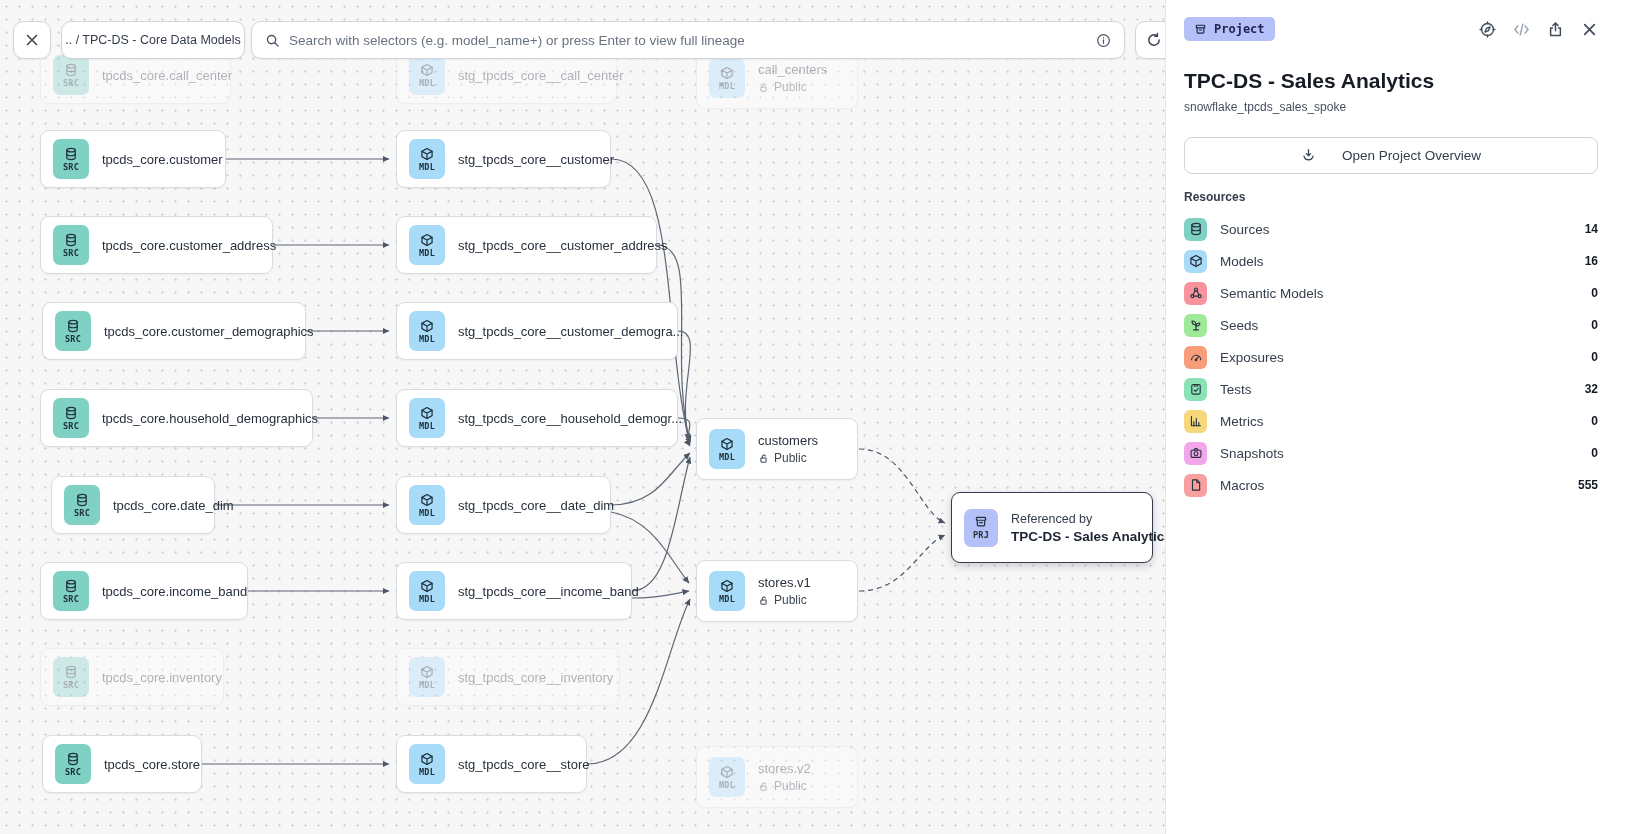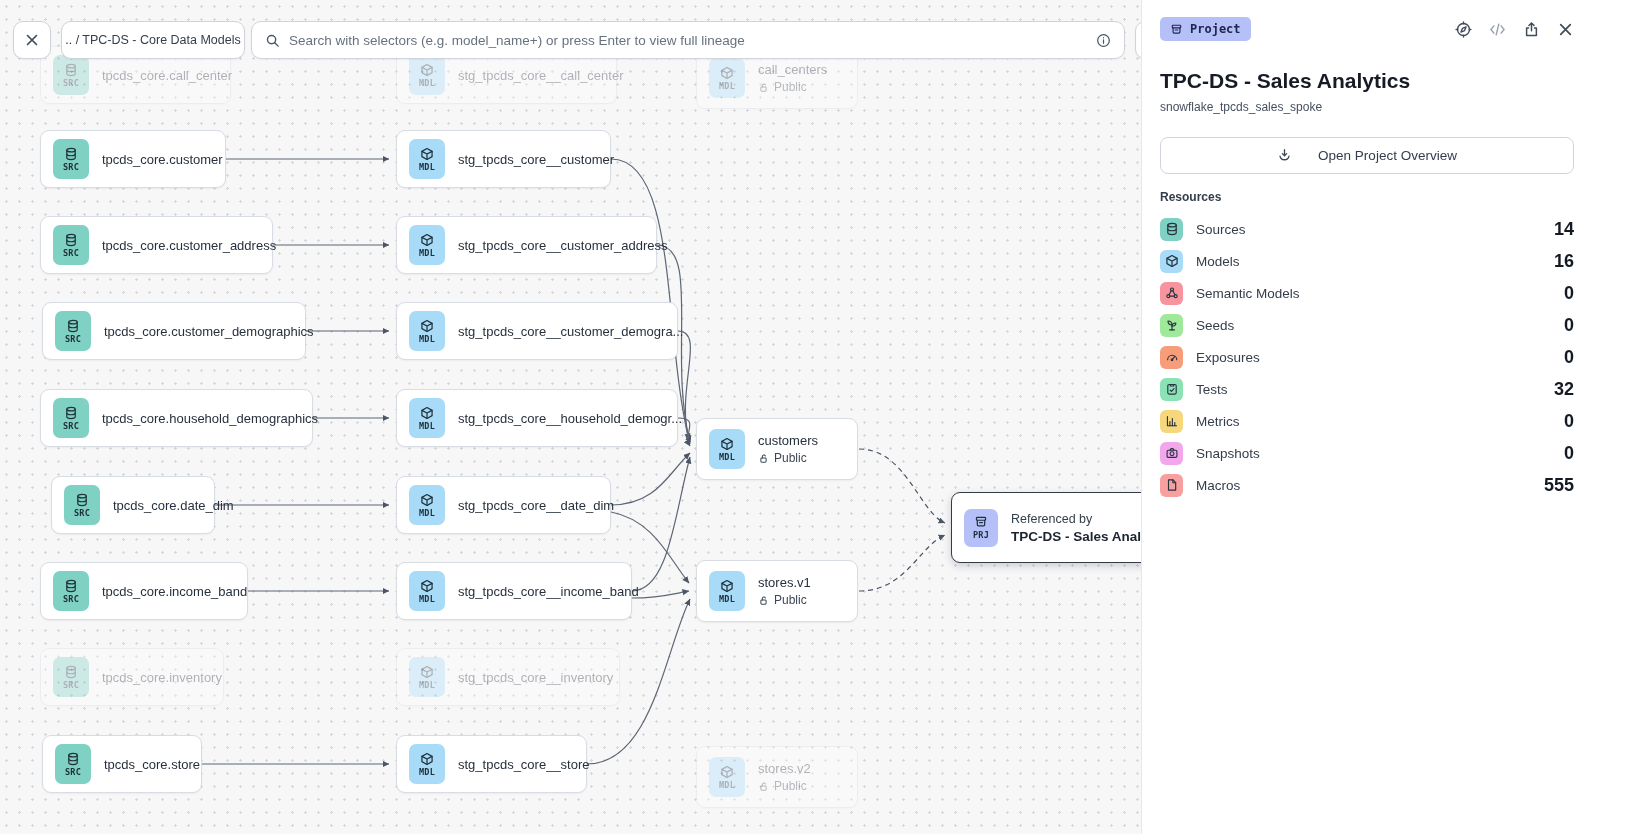--- a/index.html
+++ b/index.html
@@ -58,21 +58,21 @@
     background:#fff; border:1px solid #cfd4dc; border-radius:10px;
     display:flex; align-items:center; gap:9px; padding:0 13px;
     box-shadow:0 1px 2px rgba(16,24,40,.05);
   }
   .search svg { flex:none; width:15px; height:15px; color:#4a5568; }
   .search input { flex:1; border:none; outline:none; font-size:13.5px; color:#333d4b; background:transparent; font-family:"Liberation Sans", sans-serif; }
   .search input::placeholder { color:#68727f; }
 
   
   .panel {
-    position:absolute; z-index:20; left:1141px; top:0; width:451px; height:834px;
+    position:absolute; z-index:20; left:1165px; top:0; width:451px; height:834px;
     background:#fff; border-left:1px solid #e4e7ec; padding:17px 18px 0 18px;
   }
   .phead { display:flex; align-items:center; justify-content:space-between; }
   .pbadge {
     display:inline-flex; align-items:center; gap:7px;
     background:#b6c0f8; color:#20264f; border-radius:5px; padding:5px 10px;
     font-family:"DejaVu Sans Mono", monospace; font-size:12px; font-weight:bold;
   }
   .pbadge svg { width:13px; height:13px; color:#20264f; }
   .hicons { display:flex; align-items:center; gap:17px; }
@@ -99,21 +99,21 @@
     min-width:21px; height:21px; padding:0 6px; border-radius:999px;
     background:#e9eaee; color:#333d4b; font-size:11.5px; font-weight:normal;
     display:inline-flex; align-items:center; justify-content:center;
   }
   .sect { margin-top:16px; font-size:12px; font-weight:bold; color:#333d4b; }
   .rows { margin-top:9px; }
   .rrow { display:flex; align-items:center; gap:13px; height:32px; cursor:default; }
   .ricon { flex:none; width:23px; height:23px; border-radius:6px; display:flex; align-items:center; justify-content:center; }
   .ricon svg { width:14px; height:14px; color:#27333f; }
   .rlabel { flex:1; font-size:13.5px; color:#333d4b; }
-  .rcount { font-size:18px; font-weight:bold; color:#141a23; }
+  .rcount { font-size:12px; font-weight:bold; color:#141a23; }
 </style>
 </head>
 <body>
 
 <svg width="0" height="0" style="position:absolute" aria-hidden="true">
   <defs>
     <symbol id="i-db" viewBox="0 0 16 16">
       <g stroke="currentColor" fill="none" stroke-width="1.4" stroke-linecap="round" stroke-linejoin="round">
         <ellipse cx="8" cy="3.6" rx="4.8" ry="2"></ellipse>
         <path d="M3.2 3.6v8.8c0 1.1 2.1 2 4.8 2s4.8-.9 4.8-2V3.6"></path>

